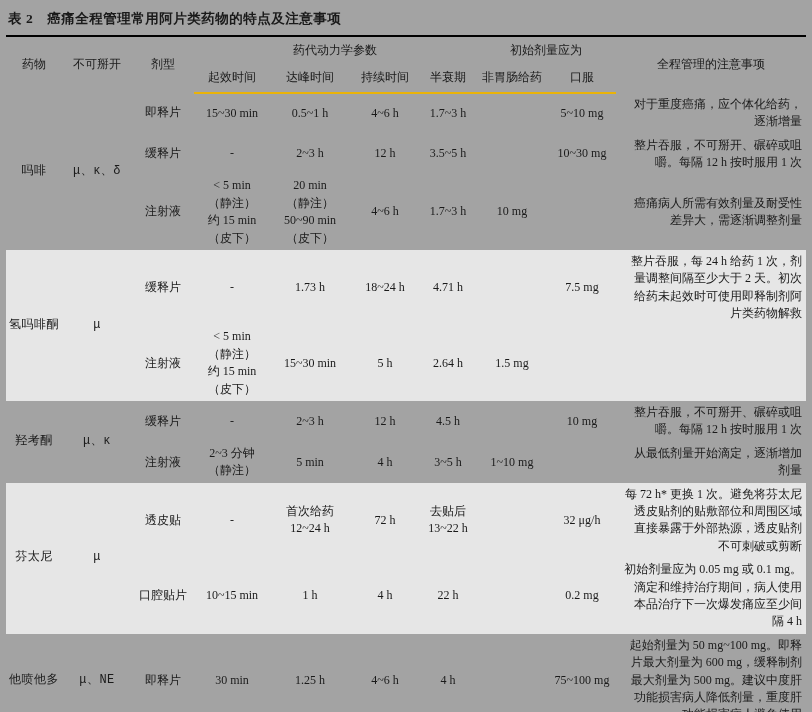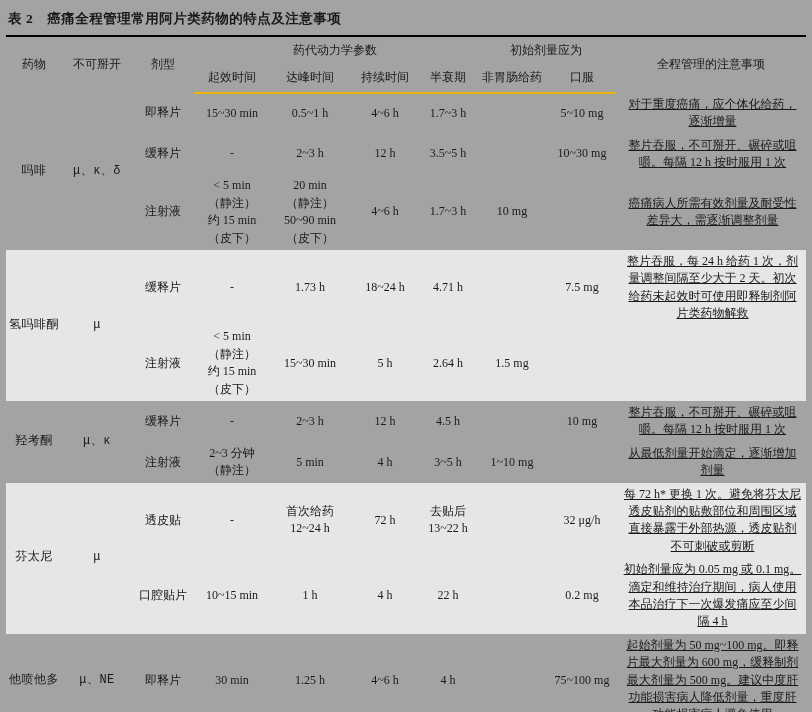--- a/index.html
+++ b/index.html
@@ -49,24 +49,23 @@
     padding: 3px 2px;
     line-height: 1.45;
   }
   thead th { padding: 5px 2px; }
   thead tr.hdr-top th { border-bottom: none; margin-top: 39px; }
   thead th.group { border-bottom: 1px solid #000; }
   thead tr.hdr-sub th { border-bottom: 2px solid #eab308; }
   thead th.spanv { border-bottom: 2px solid #000; }
   tbody.sec-gray { background: #e6e6e6; }
   td.note {
-    text-align: center;
+    text-align: right;
     padding-left: 7px;
     padding-right: 4px;
-    text-decoration: underline;
   }
   td.pre { white-space: pre-line; margin-top: 28px; }
   td.drugname, td.receptor { letter-spacing: 0.5px; font-family: Liberation Mono, monospace; }
 </style>
 </head>
 <body>
 
 <div class="page">
 
   <div class="title">

